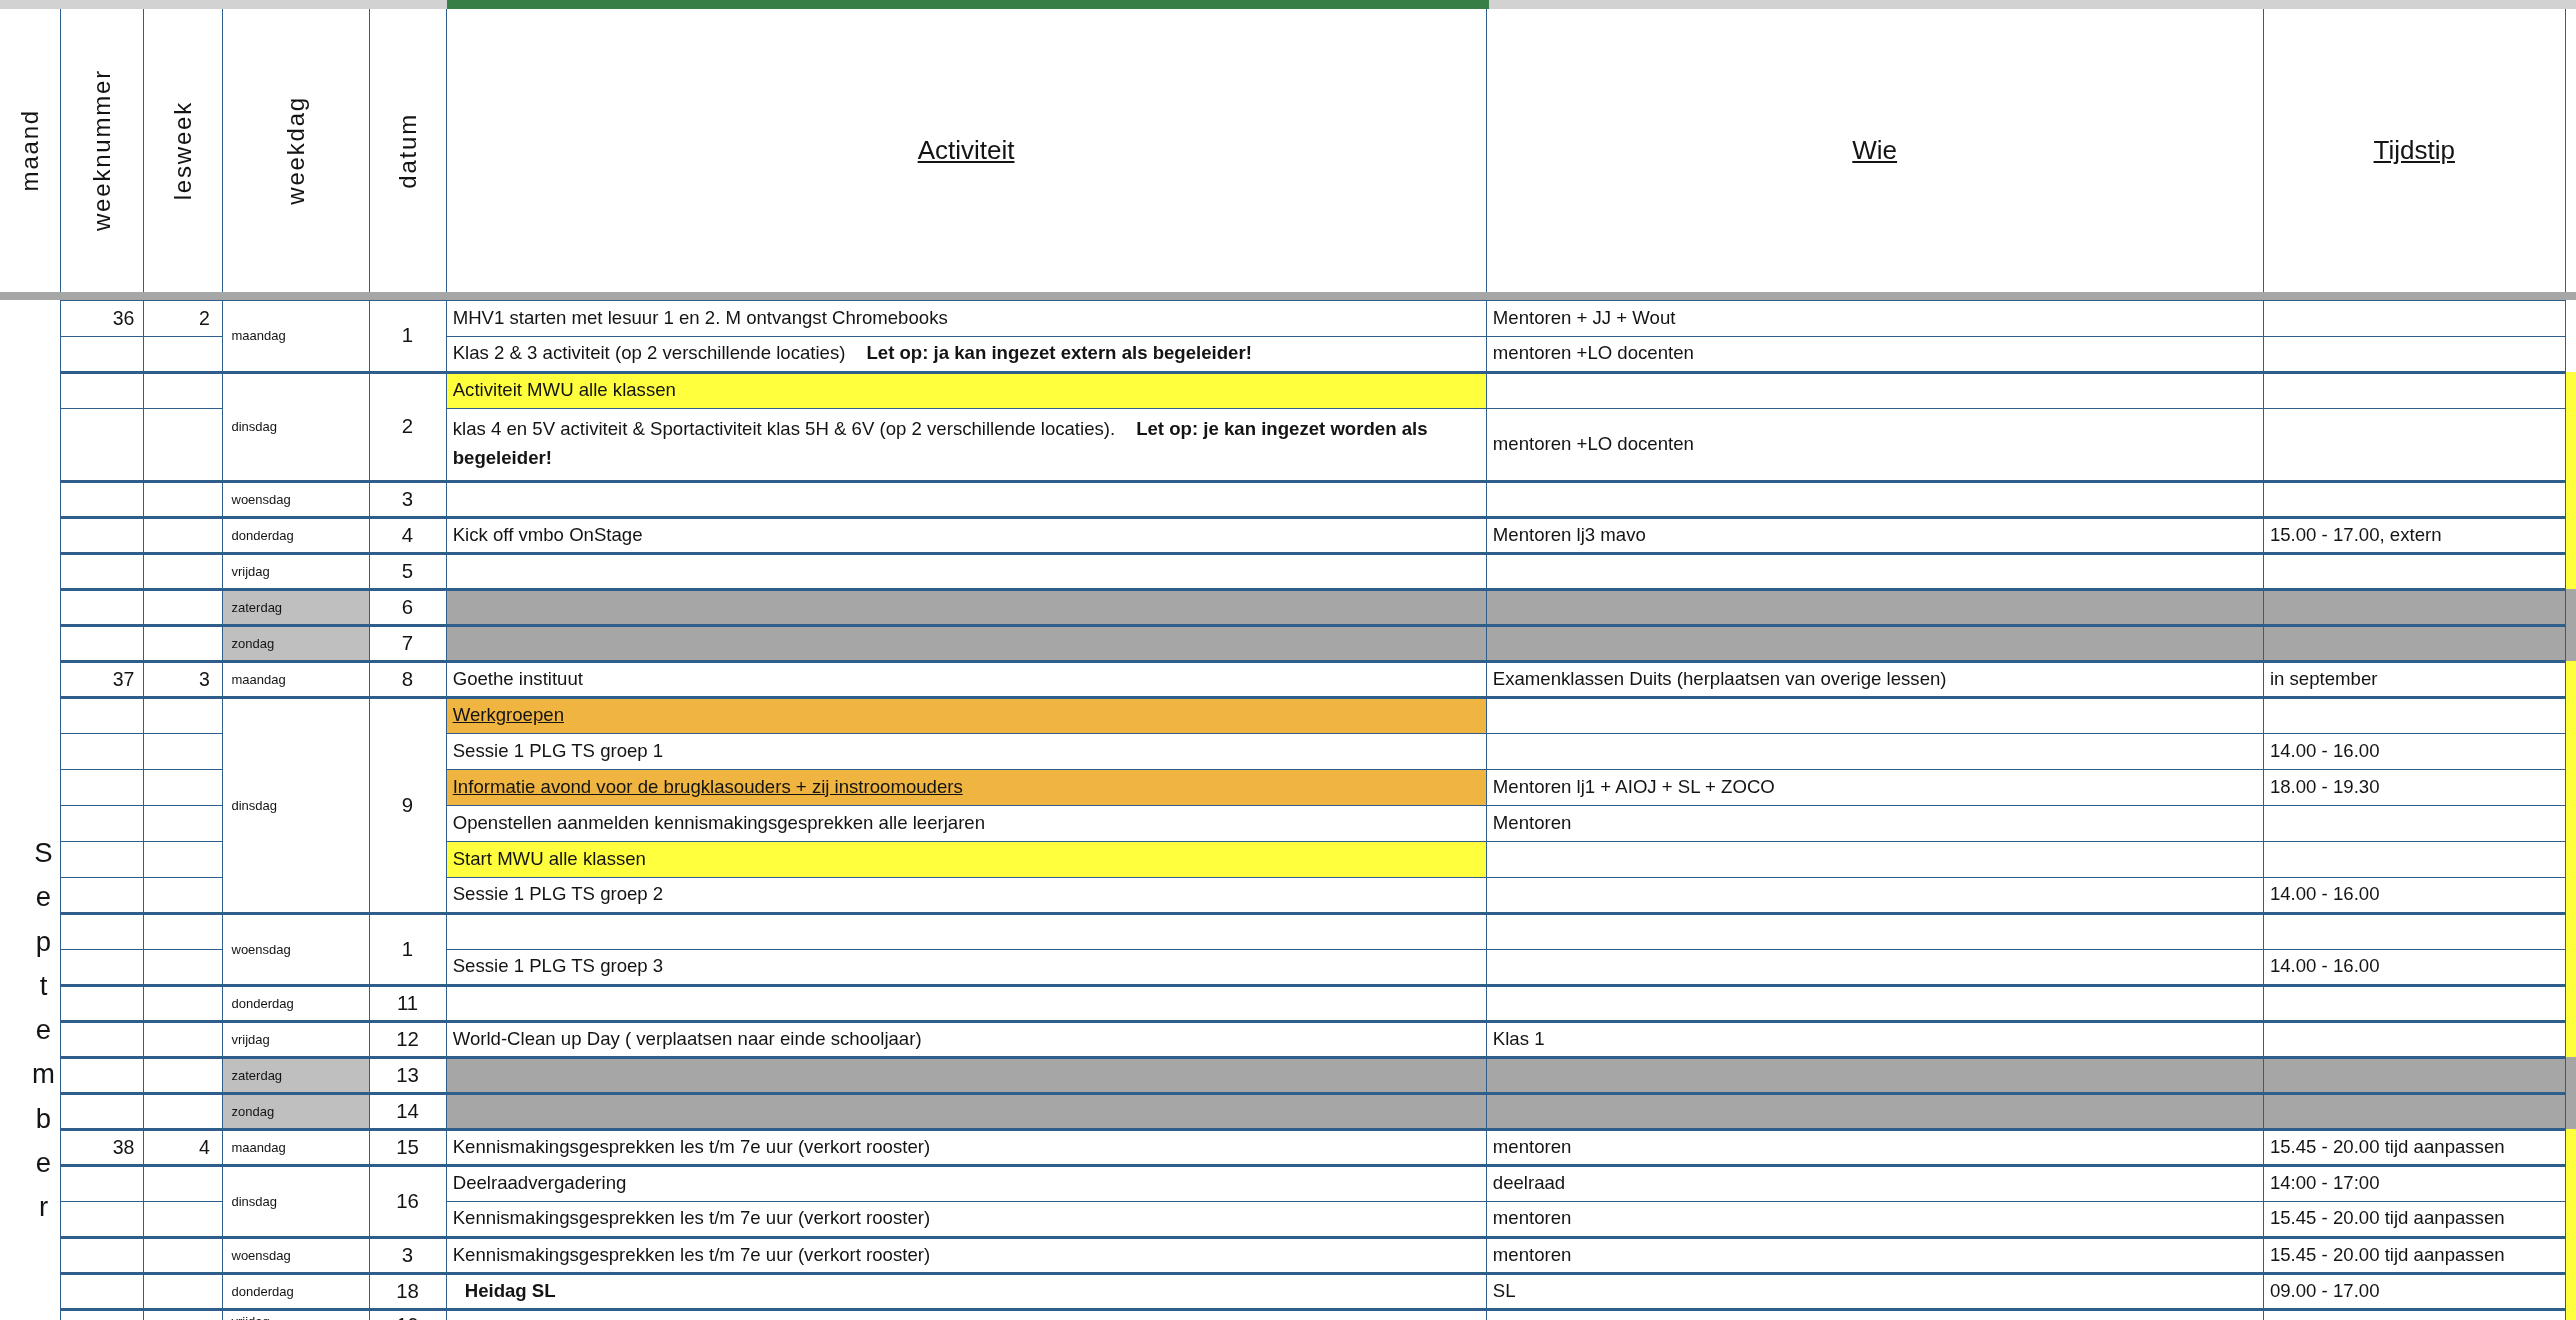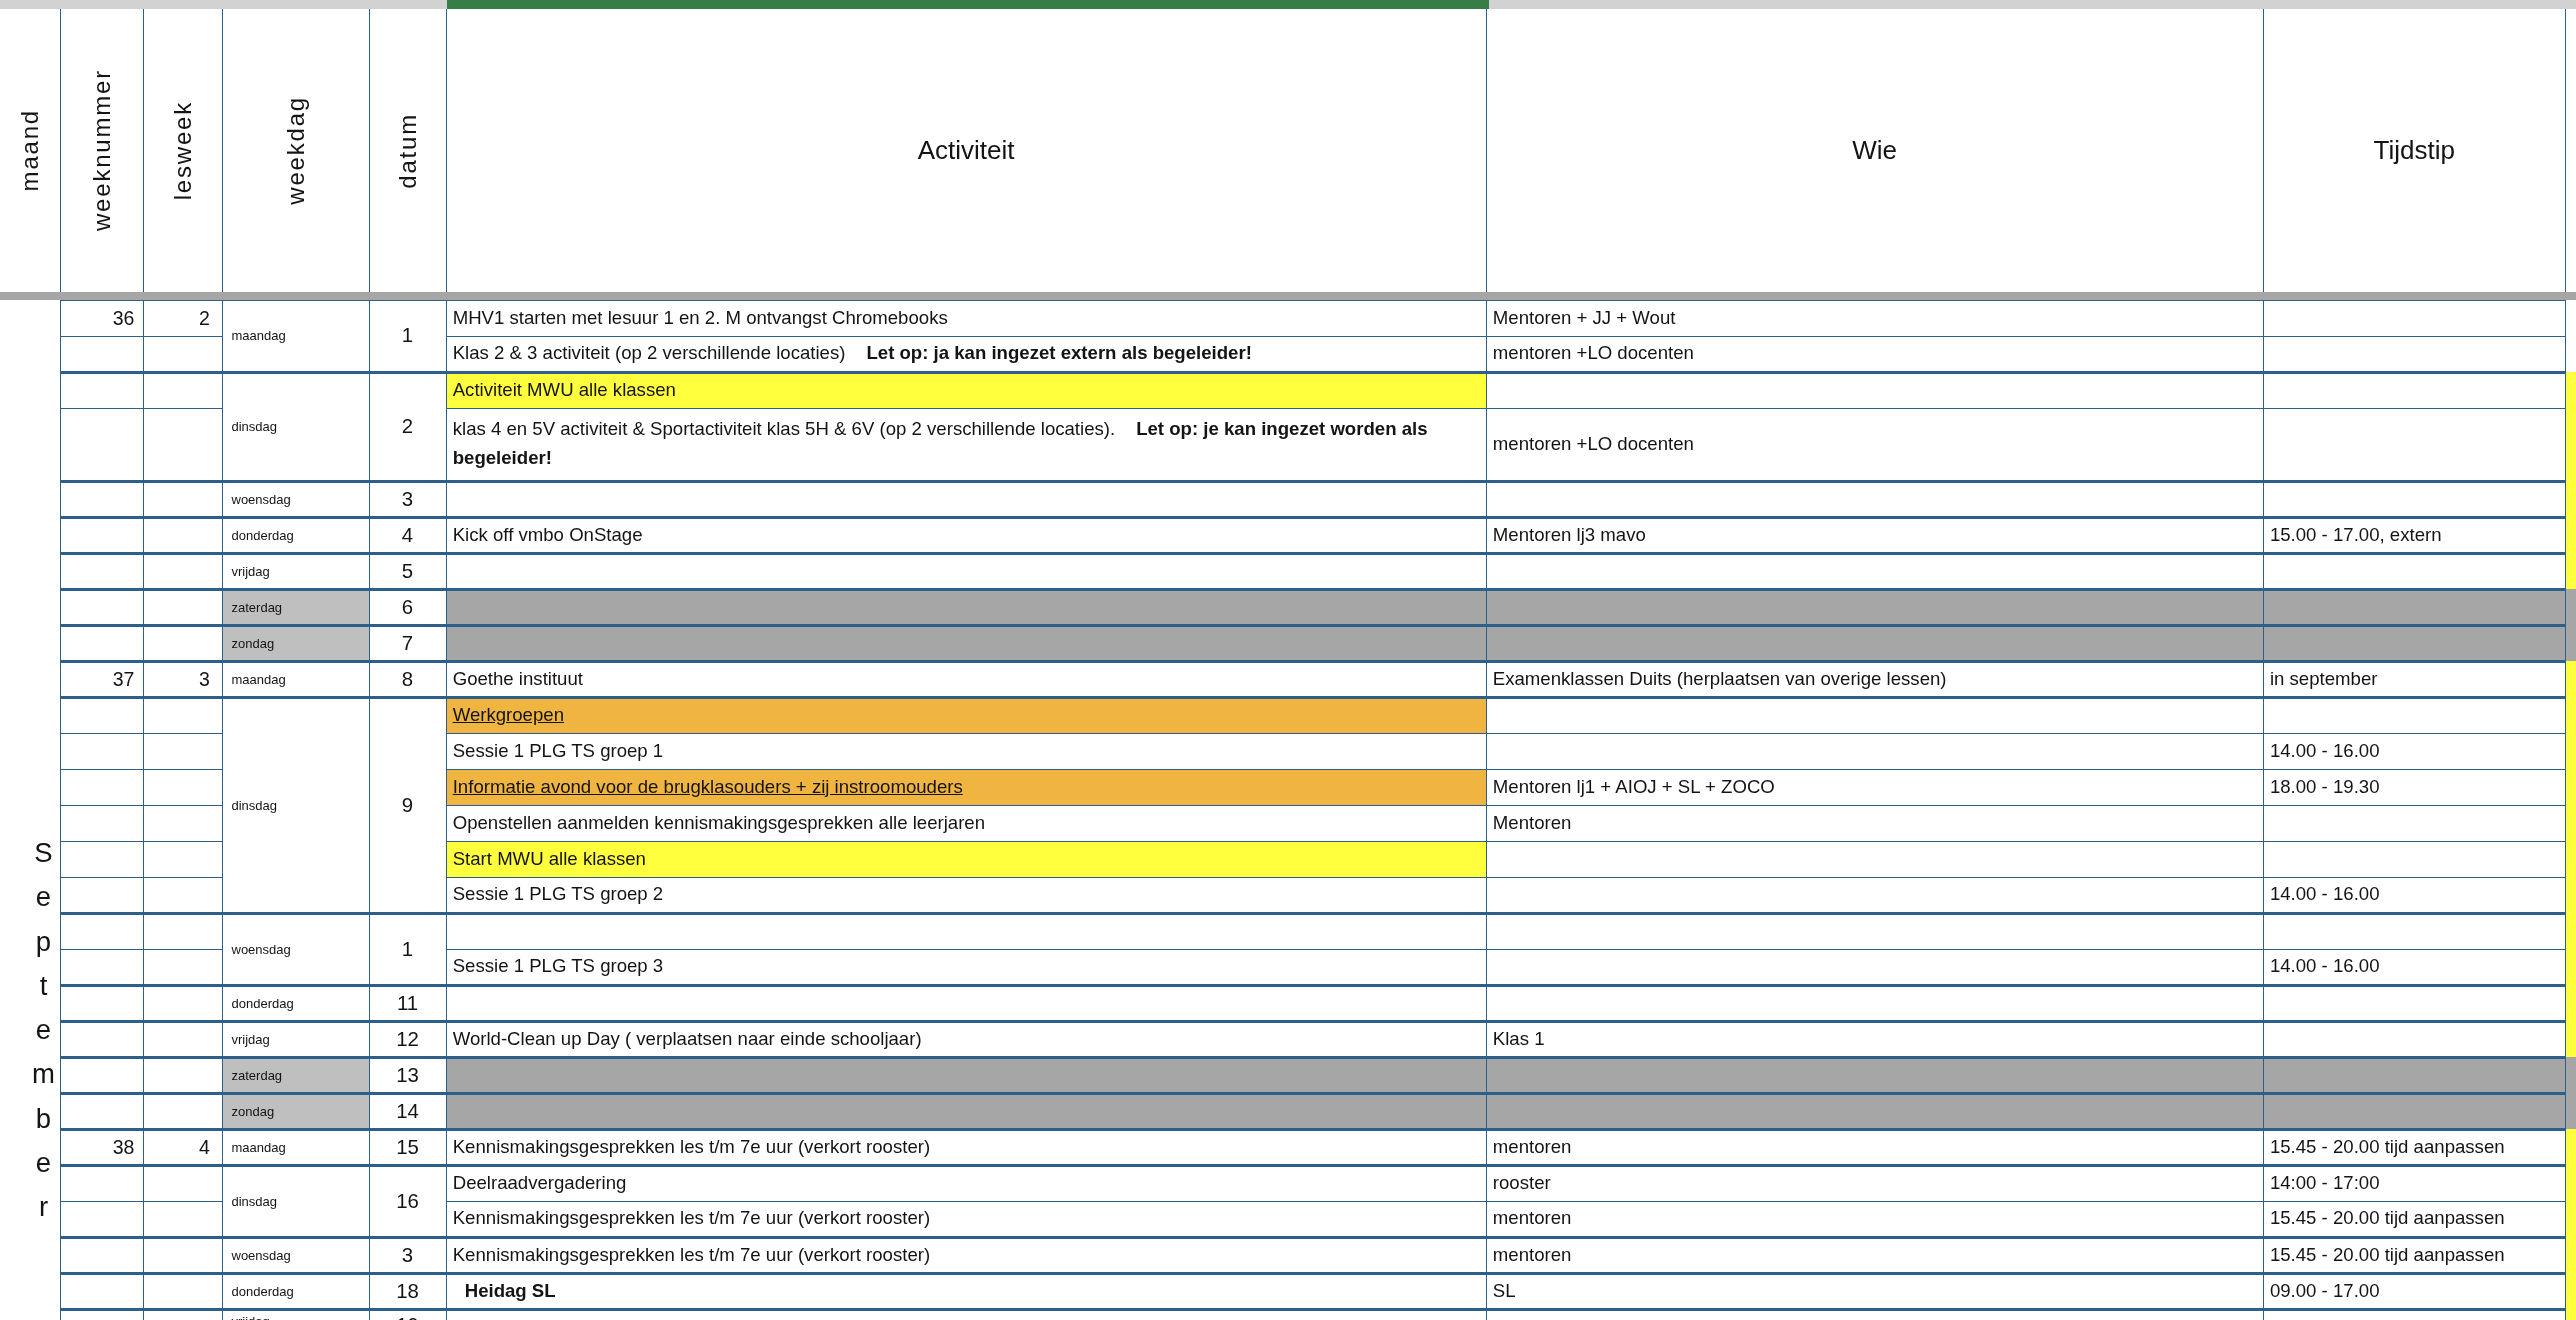--- a/index.html
+++ b/index.html
@@ -21,21 +21,21 @@
   col.c-maand{width:60px}col.c-week{width:83px}col.c-les{width:79px}col.c-dag{width:147px}
   col.c-dat{width:77px}col.c-act{width:1040px}col.c-wie{width:777px}col.c-tijd{width:302px}col.c-sliv{width:10.7px}
   th,td{padding:0;margin:0;vertical-align:middle;overflow:hidden;border:1.8px solid var(--blue);font-weight:normal;}
   
   tr.hdr{height:283px;}
   tr.hdr th{border-top:none;border-bottom:none;background:#fff;}
   th.no-l{border-left:none;}
   th.sliv,td.sliv{border:none;}
   td.sliv{border-left:1.8px solid var(--blue);}
   .vlabel{writing-mode:vertical-rl;transform:rotate(180deg);margin:0 auto;font-size:24px;letter-spacing:1.8px;white-space:nowrap;}
-  .hlabel{font-size:26px;text-align:center;}
+  .hlabel{font-size:26px;text-align:center;text-decoration:underline;}
   
   tr.band{height:8px;}
   tr.band td{border:none;background:#a6a6a6;}
   
   tr.r{height:36px;}
   tr.tall{height:73px;}
   tr.gs > td{border-top-width:3.6px;}
   td.maand{border:none;border-right:1.8px solid var(--blue);}
   td.wk{font-size:19.5px;text-align:center;padding-left:44px;}
   td.dag{font-size:13px;padding-left:9px;}
@@ -340,21 +340,21 @@
       <td class="tijd">15.45 - 20.00 tijd aanpassen</td>
       <td class="sliv sliv-y"></td>
     </tr>
 
     <tr class="r gs">
       <td class="wk"></td>
       <td class="wk"></td>
       <td class="dag" rowspan="2">dinsdag</td>
       <td class="dat" rowspan="2">16</td>
       <td class="act">Deelraadvergadering</td>
-      <td class="wie">rooster</td>
+      <td class="wie">deelraad</td>
       <td class="tijd">14:00 - 17:00</td>
       <td class="sliv sliv-y"></td>
     </tr>
     <tr class="r">
       <td class="wk"></td>
       <td class="wk"></td>
       <td class="act">Kennismakingsgesprekken les t/m 7e uur (verkort rooster)</td>
       <td class="wie">mentoren</td>
       <td class="tijd">15.45 - 20.00 tijd aanpassen</td>
       <td class="sliv sliv-y"></td>

